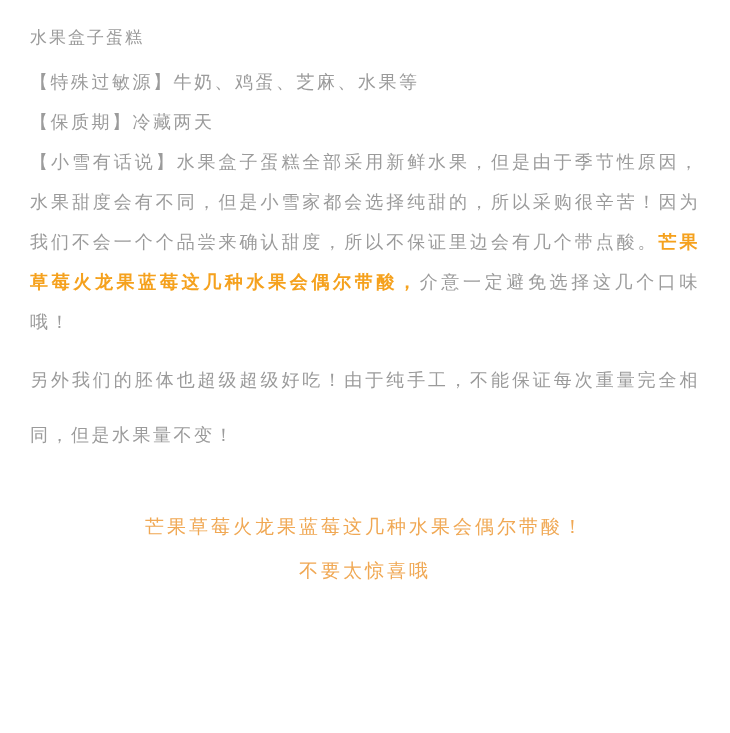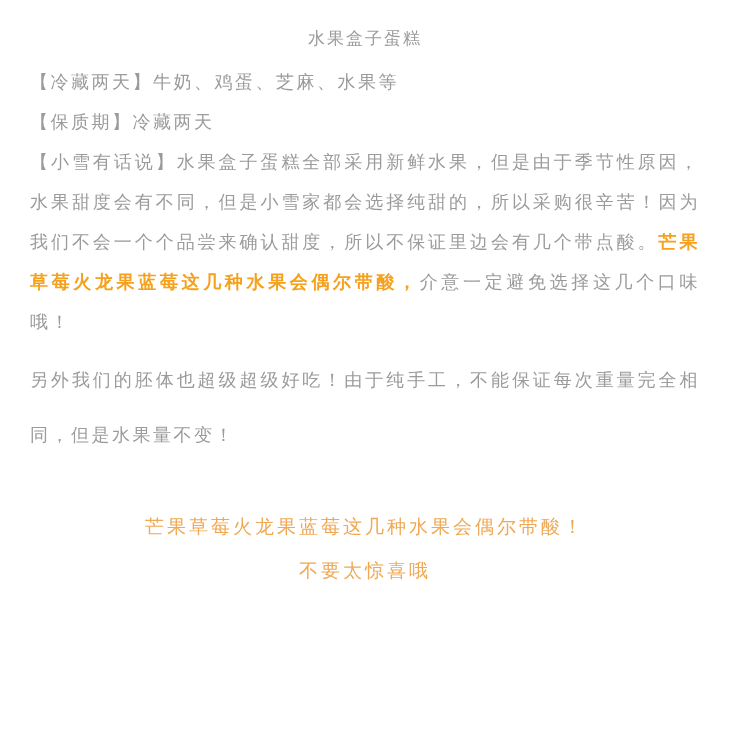--- a/index.html
+++ b/index.html
@@ -8,25 +8,26 @@
     width: 730px;
     height: 733px;
     margin: 0 auto;
     background: var(--bg, #ffffff);
     box-sizing: border-box;
     padding: 27px 30px 0 30px;
     overflow: hidden;
     font-family: "Liberation Serif", "DejaVu Serif", serif;
   }
   .title {
-    text-align: center;
+    text-align: left;
     font-size: 17px;
     line-height: 24px;
     letter-spacing: 2px;
     color: var(--body-text, #9b9b9b);
+    font-family: Liberation Mono, monospace;
   }
   p { margin: 0; }
   .kai-block {
     margin-top: 11px;
     font-size: 18px;
     line-height: 40px;
     letter-spacing: 2.5px;
     color: var(--body-text, #9b9b9b);
     text-align: justify;
   }
@@ -62,21 +63,21 @@
   }
 </style>
 </head>
 <body>
 
 <div class="page">
 
   <div class="title"><span>水果盒子蛋糕</span></div>
 
   <div class="kai-block">
-    <p>【冷藏两天】牛奶、鸡蛋、芝麻、水果等</p>
+    <p>【特殊过敏源】牛奶、鸡蛋、芝麻、水果等</p>
     <p>【保质期】冷藏两天</p>
     <p><span>【小雪有话说】水果盒子蛋糕全部采用新鲜水果，但是由于季节性原因，水果甜度会有不同，但是小雪家都会选择纯甜的，所以采购很辛苦！因为我们不会一个个品尝来确认甜度，所以不保证里边会有几个带点酸。</span><span class="highlight">芒果草莓火龙果蓝莓这几种水果会偶尔带酸，</span><span>介意一定避免选择这几个口味哦！</span></p>
   </div>
 
 
   <p class="kai-note">另外我们的胚体也超级超级好吃！由于纯手工，不能保证每次重量完全相同，但是水果量不变！</p>
 
   <div class="footer-note">
     <p>芒果草莓火龙果蓝莓这几种水果会偶尔带酸！</p>
     <p>不要太惊喜哦</p>

